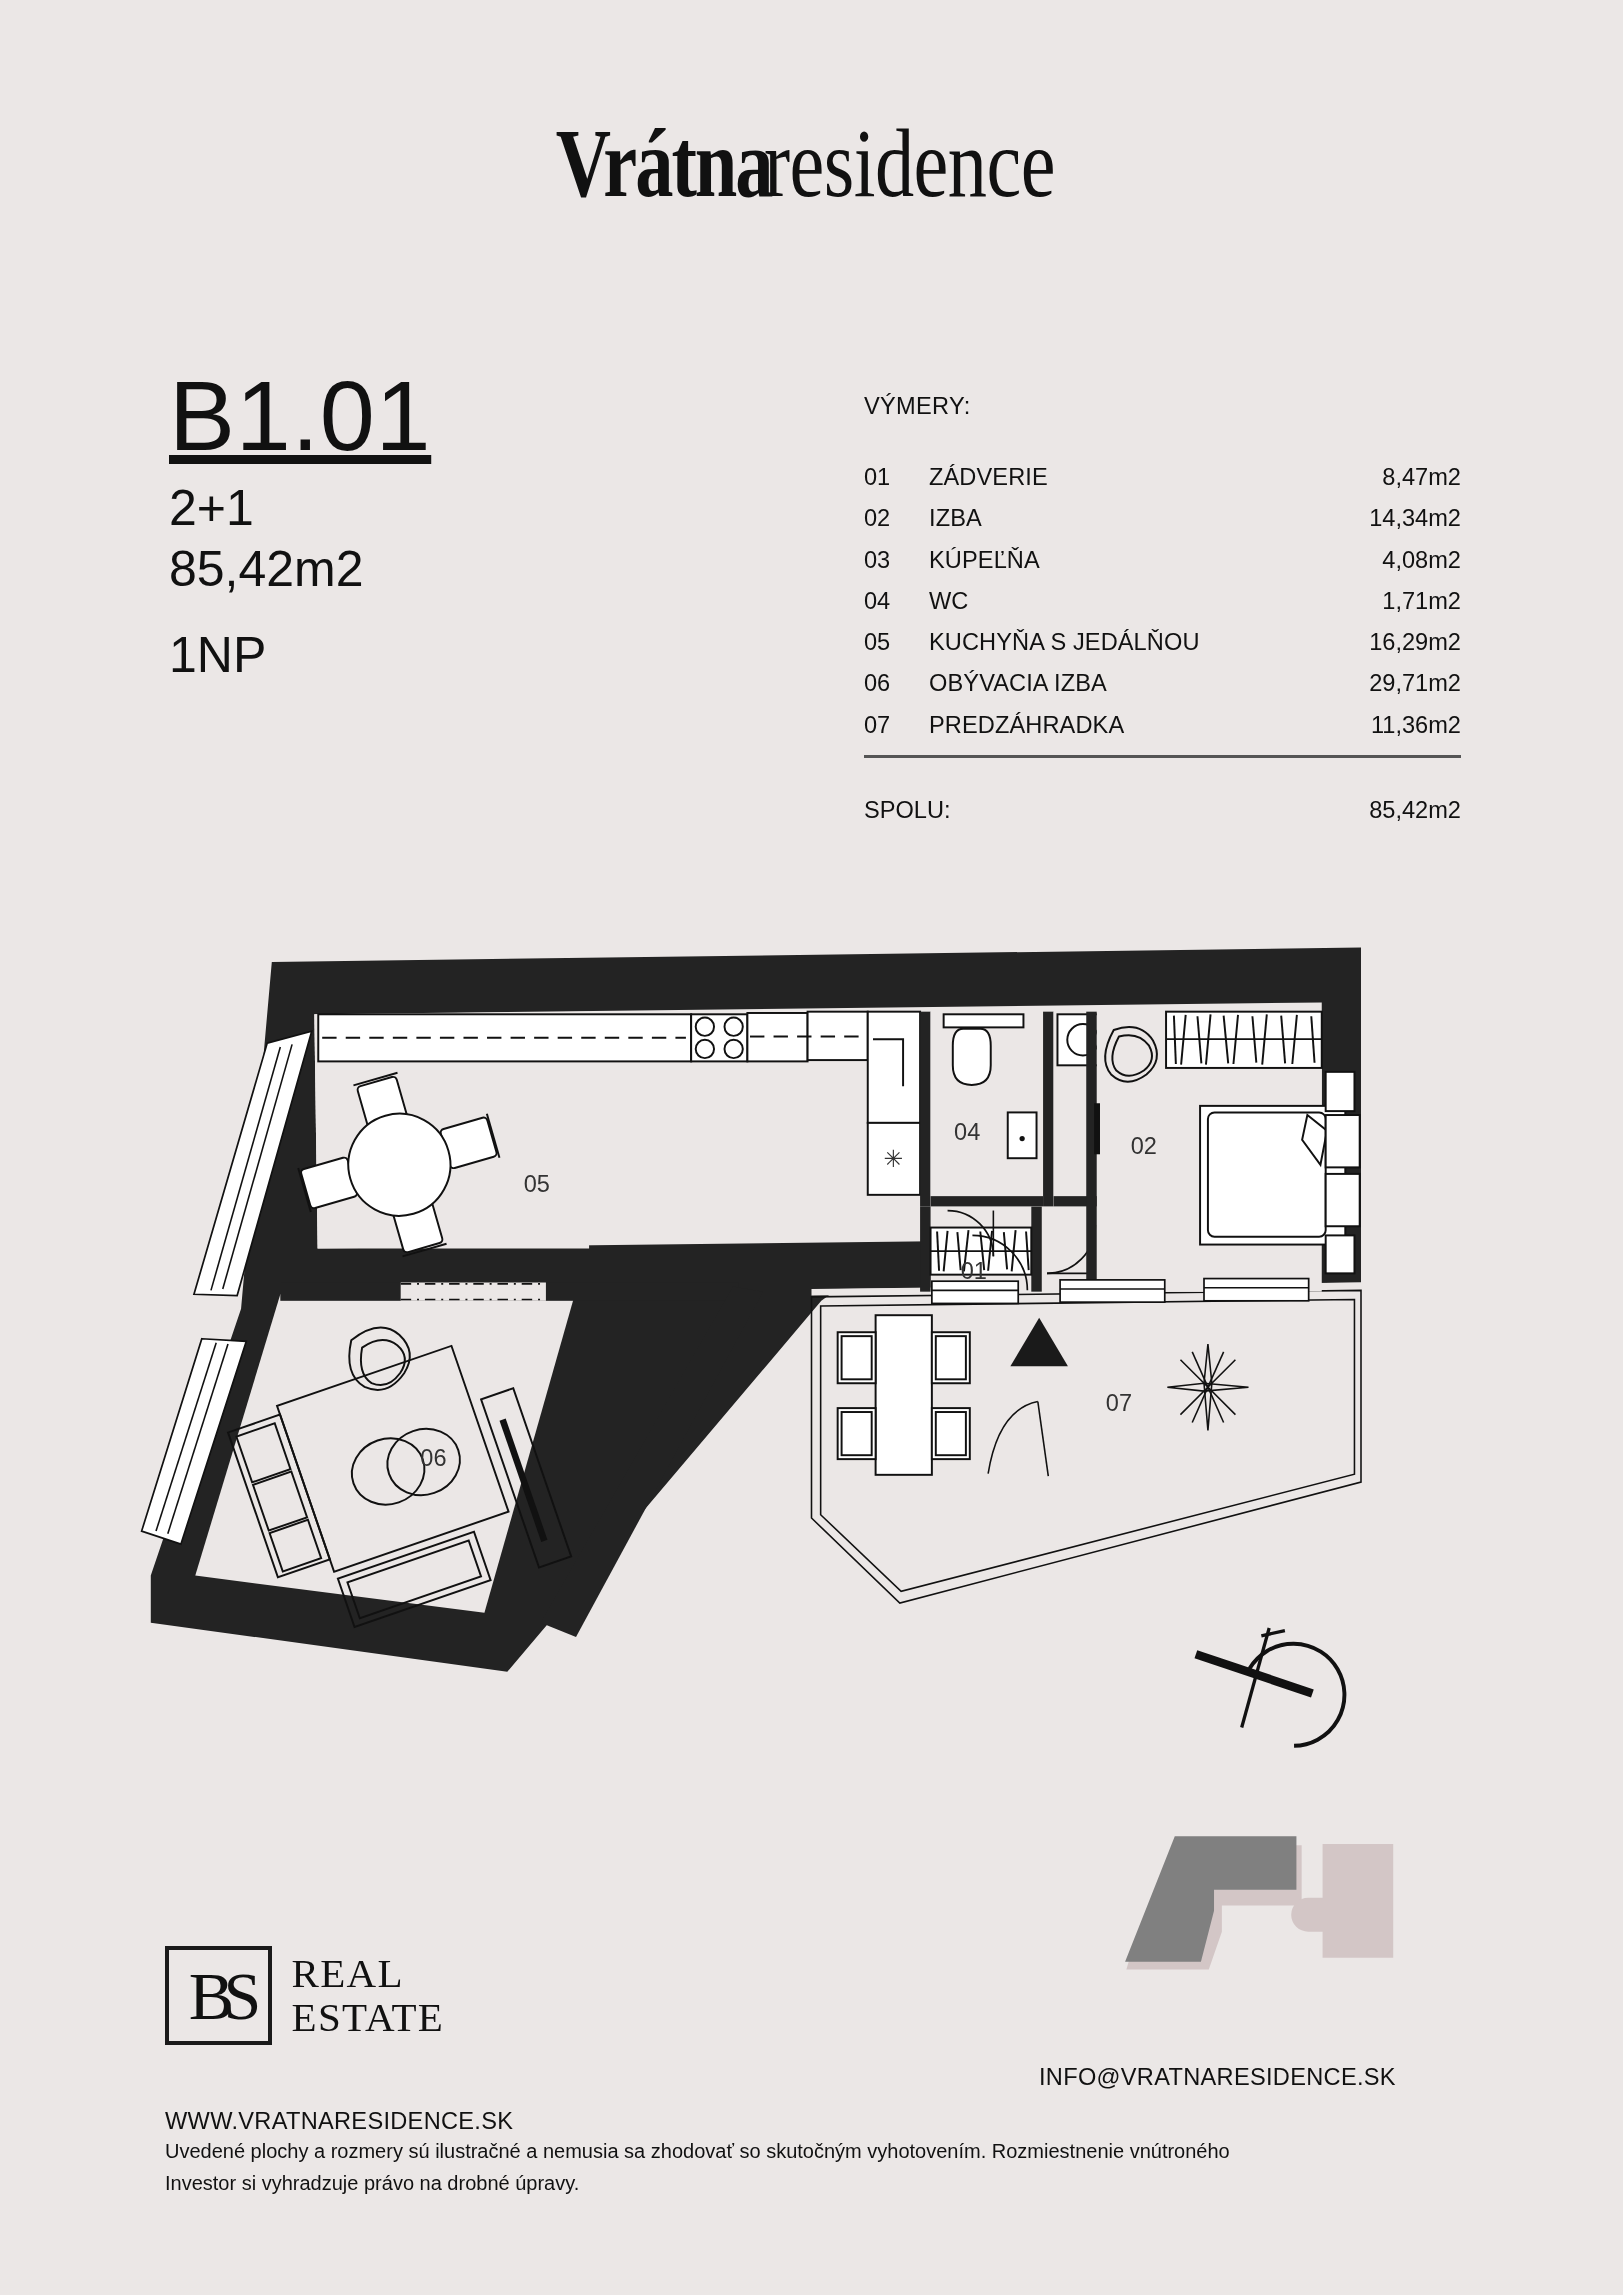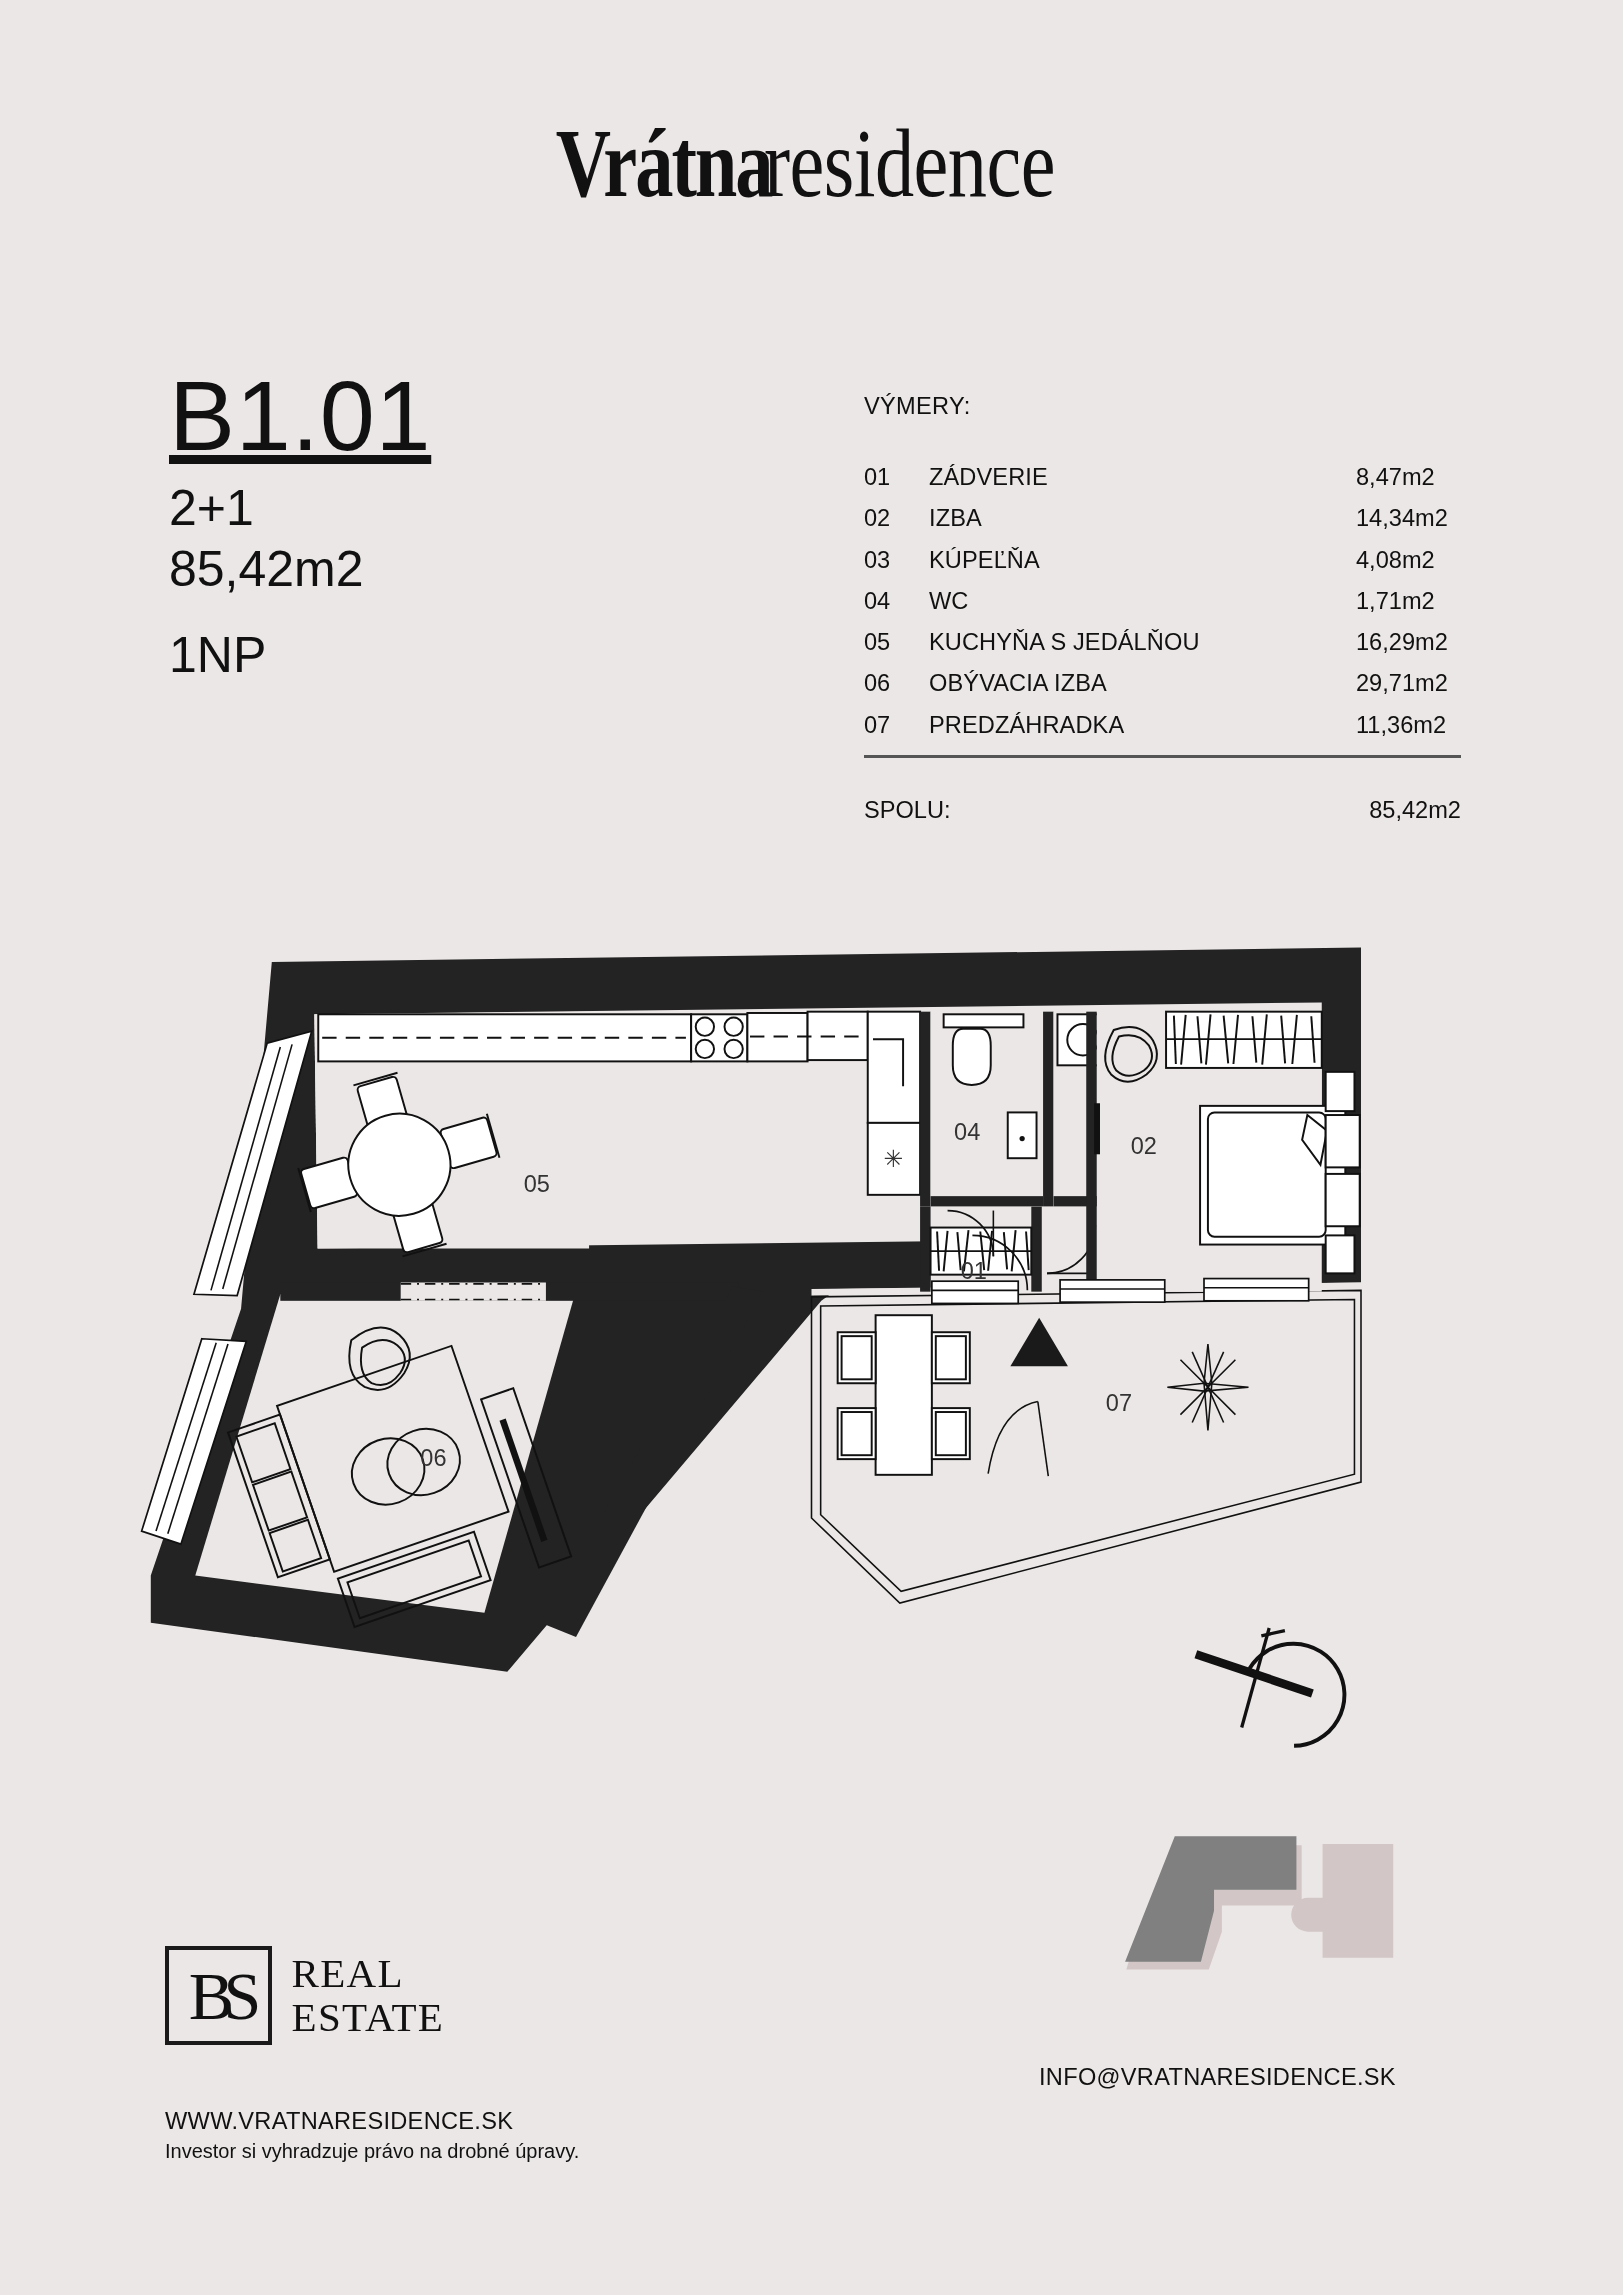--- a/index.html
+++ b/index.html
@@ -46,21 +46,21 @@
   #unit-rooms{font-size:50px;font-weight:300;margin-top:14.4px;line-height:1.1;}
   #unit-area{font-size:50px;font-weight:300;margin-top:5.2px;line-height:1.1;}
   #unit-floor{font-size:50px;font-weight:300;margin-top:31px;line-height:1.1;}
 
   
   #areas{position:absolute;left:864px;top:393px;width:597px;}
   #areas-title{font-size:23.6px;letter-spacing:0.3px;margin-bottom:46px;}
   .arow{display:flex;align-items:baseline;font-size:23.6px;line-height:1;margin-bottom:17.7px;}
   .arow .anum{width:65px;flex:0 0 65px;}
   .arow .aname{flex:1 1 auto;letter-spacing:0.1px;}
-  .arow .aval{flex:0 0 auto;min-width:105px;}
+  .arow .aval{flex:0 0 auto;text-align:right;min-width:105px;}
   #areas-rule{height:2.6px;background:#555;margin-top:14.4px;margin-bottom:39px;}
   #areas-total{display:flex;font-size:23.6px;}
   #areas-total .tlabel{flex:1 1 auto;}
   #areas-total .tval{flex:0 0 auto;}
 
   
   #plan{position:absolute;left:118px;top:890px;width:1387px;height:785px;}
   #plan svg{display:block;width:100%;height:100%;}
 
   
@@ -443,17 +443,18 @@
       <div>ESTATE</div>
     </div>
   </div>
 
   <div id="footer-links">
     <a id="site-url" href="#" style="color:#111;text-decoration:none;margin-top:44px;">WWW.VRATNARESIDENCE.SK</a>
     <a id="email" href="#" style="color:#111;text-decoration:none;">INFO@VRATNARESIDENCE.SK</a>
   </div>
 
   <div id="disclaimer">
+    <div>Uvedené plochy a rozmery sú ilustračné a nemusia sa zhodovať so skutočným vyhotovením. Rozmiestnenie vnútroného</div>
     <div>Investor si vyhradzuje právo na drobné úpravy.</div>
   </div>
 
 </div>
 
 
 </body></html>

